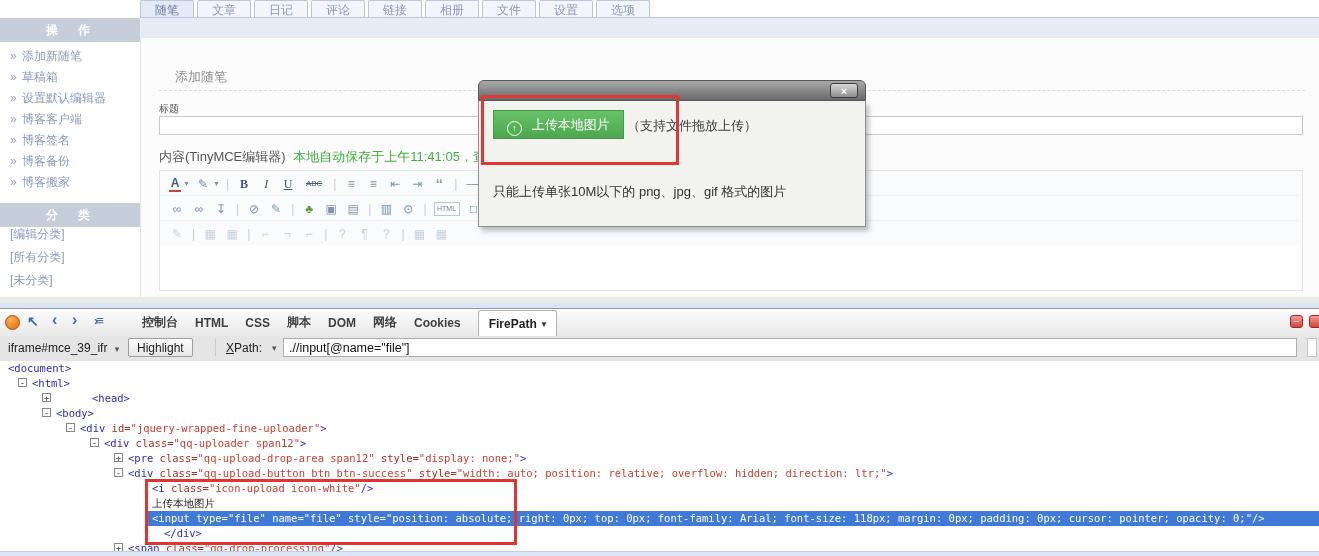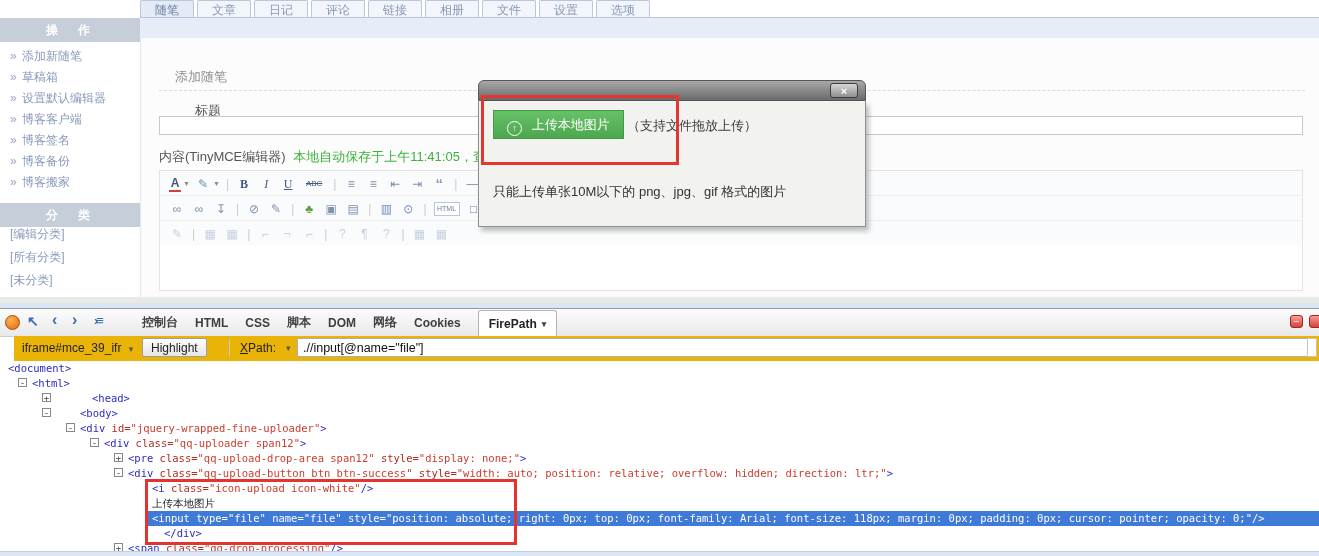--- a/index.html
+++ b/index.html
@@ -21,21 +21,21 @@
   .side-list{position:absolute;left:10px;width:128px;font-size:12px;color:#8a9aba;}
   .side-list.ops{top:50px;} .side-list.cats{top:228px;}
   .side-link{margin-bottom:8px;line-height:13px;cursor:pointer;white-space:nowrap;}
   .side-list.cats .side-link{margin-bottom:10px;}
   .arrow{color:#9aa8c4;margin-right:2px;}
 
   
   .main{position:absolute;left:140px;top:38px;right:0;height:259px;background:#fcfcfd;border-left:1px solid #e3e8f0;}
   .section-head{position:absolute;left:34px;top:30px;font-size:13px;color:#8f8f8f;}
   .dash{position:absolute;left:18px;right:14px;top:52px;border-bottom:1px dashed #dadada;}
-  .title-label{position:absolute;left:18px;top:64px;font-size:13px;color:#555;margin-left:36px;}
+  .title-label{position:absolute;left:18px;top:64px;font-size:10px;color:#555;}
   .title-input{position:absolute;left:18px;top:78px;right:16px;height:17px;border:1px solid #c9c9c9;background:#fff;
                font-size:12px;padding:0 3px;}
   .content-line{position:absolute;left:18px;top:110px;font-size:13px;color:#555;white-space:nowrap;}
   .autosave{color:#3db23d;margin-left:4px;}
   .toolbar{position:absolute;left:18px;top:132px;right:16px;background:#fafbfd;border:1px solid #e4e4e4;}
   .tb-row{height:24px;line-height:24px;padding:0 6px;border-bottom:1px solid #efefef;white-space:nowrap;overflow:hidden;}
   .tb-ico{display:inline-block;width:16px;text-align:center;font-size:12px;color:#7e93ad;margin:0 3px;vertical-align:middle;cursor:pointer;}
   .tb-sep{color:#ccc;margin:0 4px;font-size:12px;}
   .tb-fontcolor{color:#44577a;font-weight:bold;border-bottom:2px solid #cc4433;width:12px;line-height:14px;}
   .tb-pen{color:#6b87a8;}
@@ -81,21 +81,21 @@
   .panel-list{left:94px;top:4px;font-size:13px;letter-spacing:-2px;}
   .fb-tabs{position:absolute;left:142px;top:0;height:27px;display:flex;align-items:center;}
   .fb-tab{font-weight:bold;font-size:12px;color:#3f3f3f;margin-right:17px;cursor:pointer;white-space:nowrap;}
   .fb-firepath{display:flex;align-items:center;height:26px;margin-top:1px;padding:0 10px;background:#fff;
                border:1px solid #b3b3b3;border-bottom:none;border-radius:3px 3px 0 0;font-weight:bold;
                font-size:12px;color:#222;cursor:pointer;box-sizing:border-box;}
   .fb-firepath .caret{margin-left:5px;font-size:9px;color:#444;}
   .fb-btn-red{position:absolute;top:6px;width:13px;height:13px;border:1px solid #a02724;border-radius:3px;
               background:linear-gradient(#f59b97,#d6423c);color:#fff;font-size:10px;line-height:11px;text-align:center;cursor:pointer;box-sizing:border-box;}
   .fb-btn-red.b1{right:16px;} .fb-btn-red.b2{right:-3px;}
-  .fb-xbar{position:absolute;top:27px;left:14px;right:0;height:25px;background:#eab308;border-bottom:1px solid #d2d2d2;}
+  .fb-xbar{position:absolute;top:27px;left:0;right:0;height:25px;background:#e5e5e5;border-bottom:1px solid #d2d2d2;}
   .frame-sel{position:absolute;left:8px;top:5px;font-size:12px;color:#222;cursor:pointer;white-space:nowrap;}
   .frame-sel .caret,.xpath-caret{font-size:9px;color:#555;margin-left:4px;}
   .hl-btn{position:absolute;left:128px;top:2px;height:19px;line-height:18px;padding:0 8px;border:1px solid #9e9e9e;
           background:linear-gradient(#fefefe,#e6e6e6);font-size:12px;color:#222;border-radius:2px;cursor:pointer;box-sizing:border-box;}
   .xdiv{position:absolute;left:215px;top:3px;height:17px;border-left:1px solid #c9c9c9;}
   .xpath-label{position:absolute;left:226px;top:5px;font-size:12px;color:#222;}
   .xpath-label .key{text-decoration:underline;}
   .xpath-caret{position:absolute;left:268px;top:7px;}
   .xpath-input{position:absolute;left:283px;top:2px;width:1014px;height:19px;border:1px solid #adadad;background:#fff;
                font-size:12.5px;color:#111;padding:0 5px;font-family:"Liberation Sans",sans-serif;box-sizing:border-box;}
@@ -218,21 +218,21 @@
         <div class="tree-line">
           <span class="expander" style="left: 18px;">-</span>
           <span class="tl-text" style="left: 32px;"><span class="seg-tag">&lt;html&gt;</span></span>
         </div>
         <div class="tree-line">
           <span class="expander" style="left: 42px;">+</span>
           <span class="tl-text" style="left: 56px; margin-left: 36px;"><span class="seg-tag">&lt;head&gt;</span></span>
         </div>
         <div class="tree-line">
           <span class="expander" style="left: 42px;">-</span>
-          <span class="tl-text" style="left: 56px; margin-left: 24px;"><span class="seg-tag">&lt;body&gt;</span></span>
+          <span class="tl-text" style="left: 56px;"><span class="seg-tag">&lt;body&gt;</span></span>
         </div>
         <div class="tree-line">
           <span class="expander" style="left: 66px;">-</span>
           <span class="tl-text" style="left: 80px;"><span class="seg-tag">&lt;div </span><span class="seg-attr">id=</span><span class="seg-val">"jquery-wrapped-fine-uploader"</span><span class="seg-tag">&gt;</span></span>
         </div>
         <div class="tree-line">
           <span class="expander" style="left: 90px;">-</span>
           <span class="tl-text" style="left: 104px;"><span class="seg-tag">&lt;div </span><span class="seg-attr">class=</span><span class="seg-val">"qq-uploader span12"</span><span class="seg-tag">&gt;</span></span>
         </div>
         <div class="tree-line">

